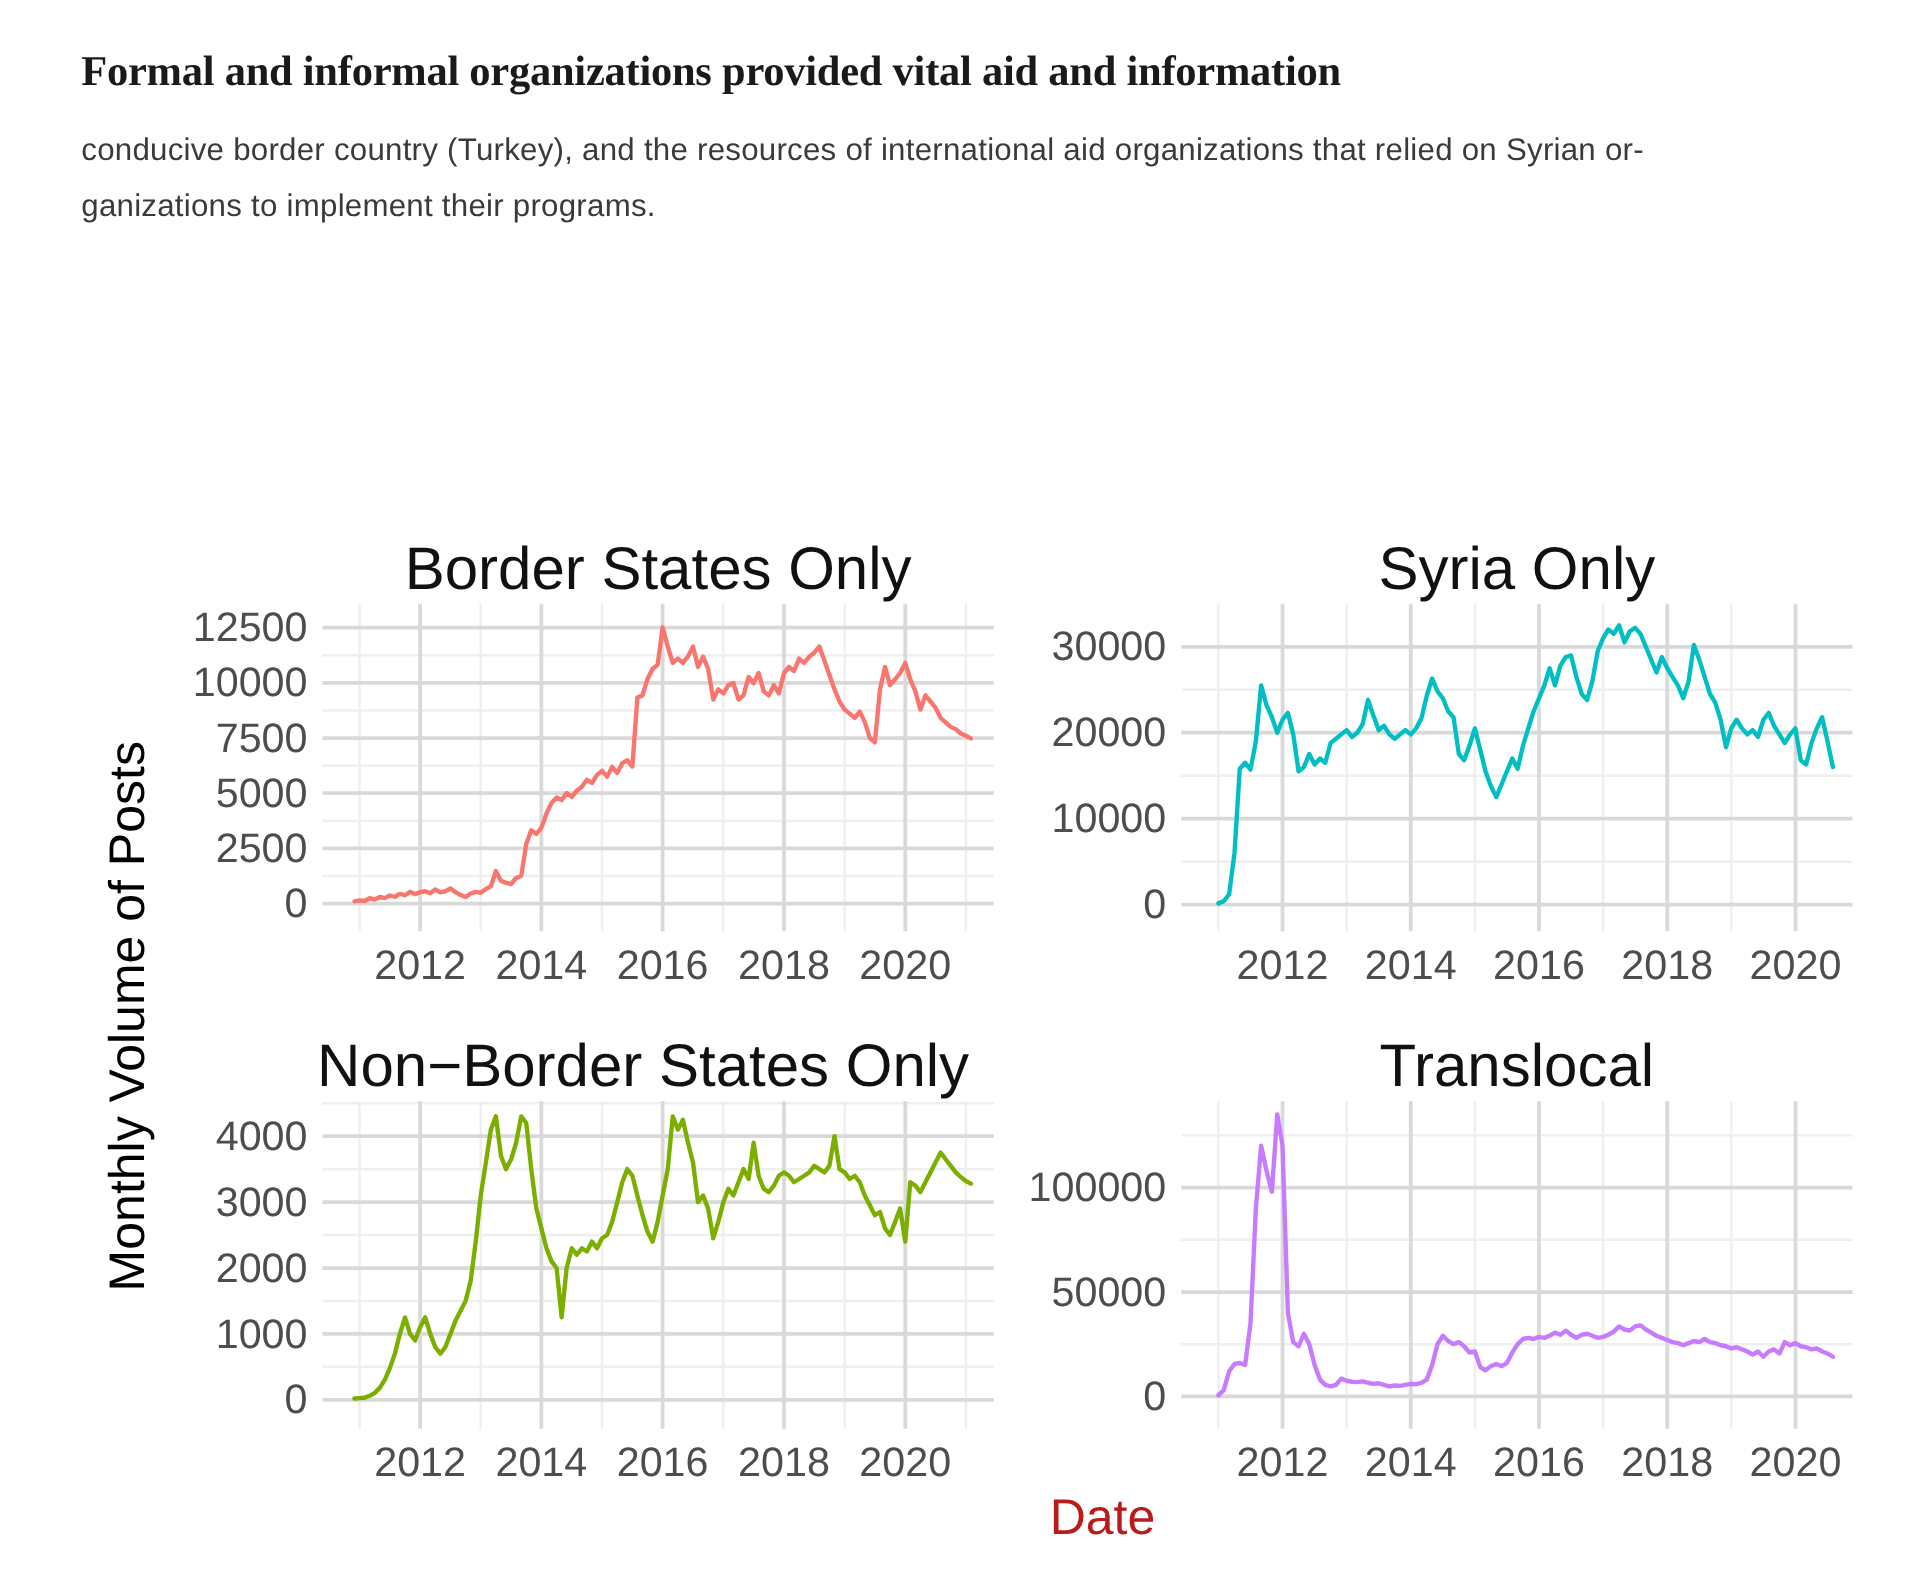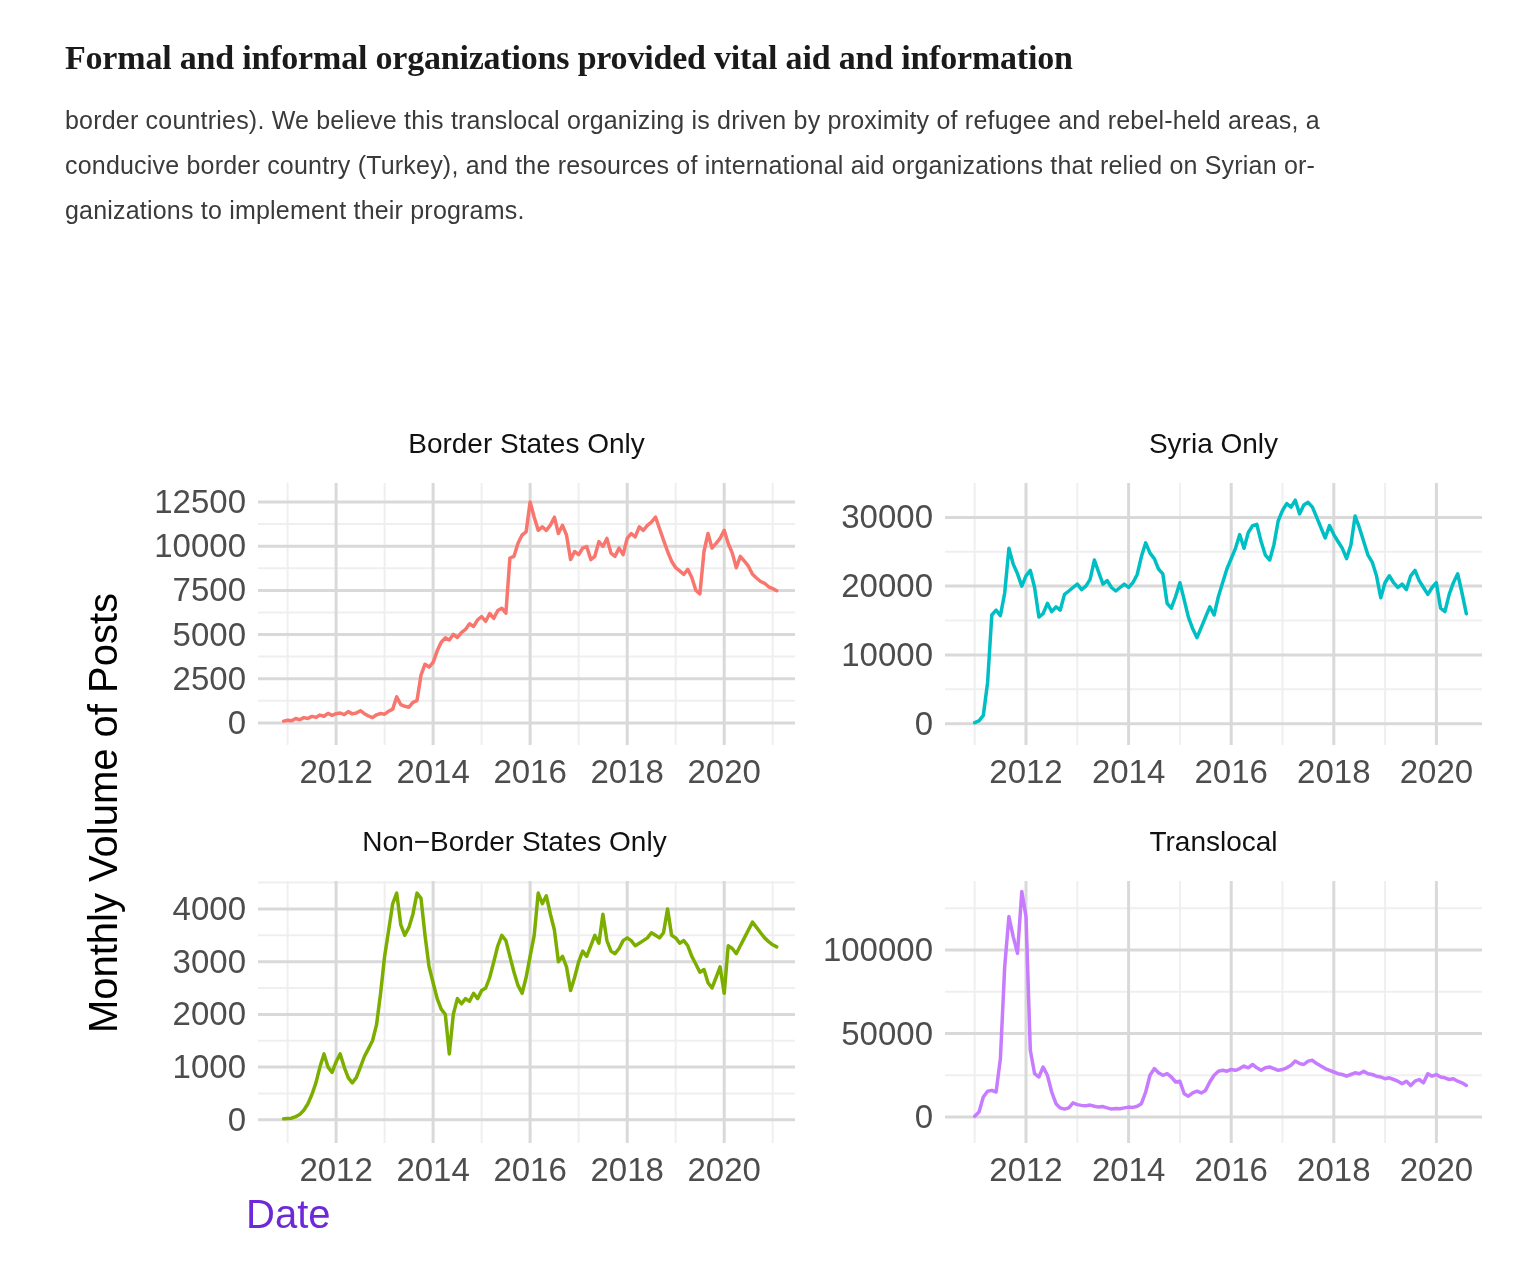--- a/index.html
+++ b/index.html
@@ -3,37 +3,36 @@
 <meta charset="utf-8">
 <style>
   html,body{margin:0;padding:0;background:#ffffff;}
   #page{position:relative;width:1534px;height:1262px;background:#ffffff;overflow:hidden;
         font-family:"Liberation Sans",sans-serif;}
   .heading{position:absolute;left:65px;top:16px;width:1420px;
            font-family:"Liberation Serif",serif;font-weight:700;font-size:34px;
            letter-spacing:-0.2px;color:#1a1a1a;}
   .paragraph{position:absolute;left:65px;top:98px;width:1440px;
              font-size:25px;line-height:45px;color:#3a3a3a;letter-spacing:0.2px;}
-  .facet-title{position:absolute;width:537px;text-align:center;font-size:28px;color:#111111;}
+  .facet-title{position:absolute;width:537px;text-align:center;font-size:48px;color:#111111;}
   .plot-svg{position:absolute;width:690px;height:330px;}
   .tick{font-family:"Liberation Sans",sans-serif;font-size:33px;fill:#4d4d4d;}
   .ylab{position:absolute;left:103px;top:813px;transform:translate(-50%,-50%) rotate(-90deg);
         white-space:nowrap;font-size:40px;color:#000000;}
-  .xlab{position:absolute;left:246px;top:1192px;width:1224px;text-align:left;
-        font-size:40px;color:#6d28d9;}
+  .xlab{position:absolute;left:270px;top:1192px;width:1224px;text-align:center;
+        font-size:40px;color:#b91c1c;}
 </style>
 </head>
 <body>
 
 <div id="page">
 
   <h1 class="heading">Formal and informal organizations provided vital aid and information</h1>
 
   <div class="paragraph">
-      <div>border countries). We believe this translocal organizing is driven by proximity of refugee and rebel-held areas, a</div>
       <div>conducive border country (Turkey), and the resources of international aid organizations that relied on Syrian or-</div>
       <div>ganizations to implement their programs.</div>
     </div>
 
   <div>
     <div class="ylab">Monthly Volume of Posts</div>
 
     <div class="facet-title" style="left:258px;top:428px;">Border States Only</div>
     <div class="facet-title" style="left:945px;top:428px;">Syria Only</div>
 

